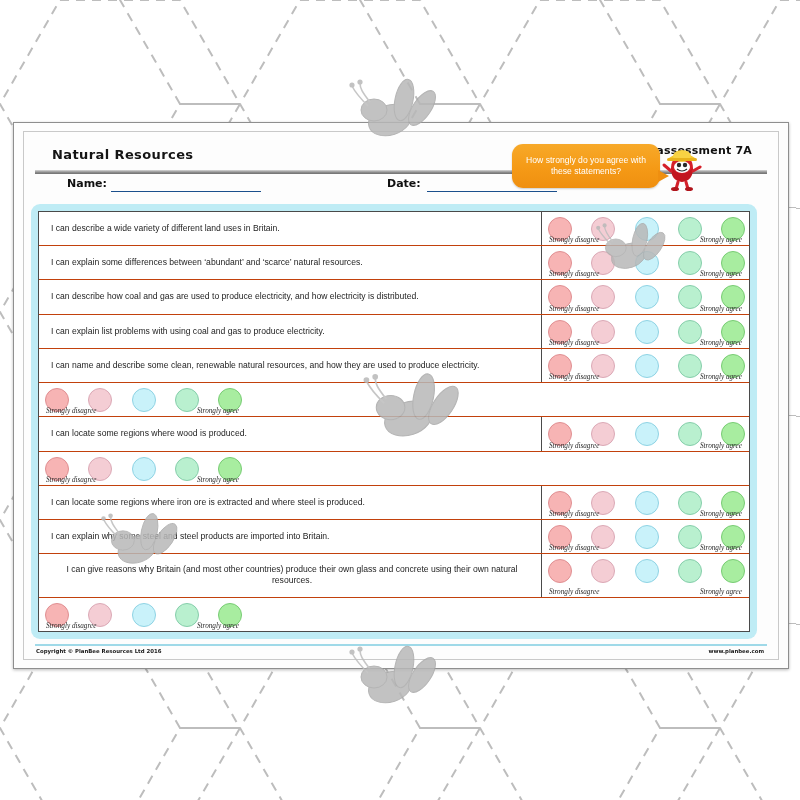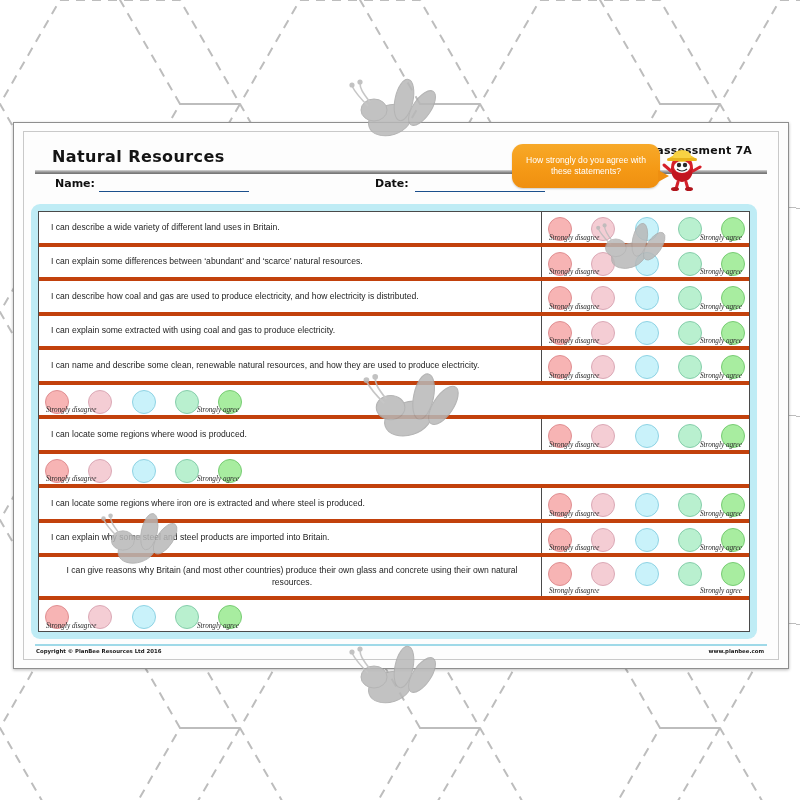--- a/index.html
+++ b/index.html
@@ -61,21 +61,21 @@
     box-sizing: border-box;
   }
 
   
   .sheet-title {
     position: absolute;
     left: 38px;
     top: 24px;
     font-family: "DejaVu Sans", sans-serif;
     font-weight: bold;
-    font-size: 16px;
+    font-size: 13px;
     letter-spacing: 0.4px;
     color: #141414;
     z-index: 6;
   }
 
   .header-rule {
     position: absolute;
     left: 21px;
     right: 21px;
     top: 47px;
@@ -132,21 +132,21 @@
     border-bottom: 6px solid transparent;
     border-left: 11px solid #ef8f10;
   }
 
   
   .mascot { position: absolute; left: 660px; top: 150px; z-index: 10; }
 
   
   .namedate {
     position: absolute;
-    left: 21px;
+    left: 33px;
     right: 21px;
     top: 52px;
     height: 22px;
     z-index: 6;
     text-decoration: underline;
   }
   .nd-label {
     position: absolute;
     font-family: "DejaVu Sans", sans-serif;
     font-weight: bold;
@@ -185,21 +185,21 @@
     background: #ffffff;
     border: 1px solid #4a4a4a;
     box-sizing: border-box;
     display: flex;
     flex-direction: column;
   }
 
   .row {
     display: flex;
     flex: 1 1 0;
-    border-bottom: 4px solid #c2410c;
+    border-bottom: 1px solid #c2410c;
     min-height: 0;
   }
   .row:last-child { border-bottom: none; }
   .row.tall { flex: 1.28 1 0; text-align: center; }
 
   .cell-statement {
     flex: 1 1 auto;
     display: flex;
     align-items: center;
     padding: 2px 8px 2px 12px;
@@ -465,21 +465,21 @@
                 <div class="circ" style="background: rgb(168, 237, 160); border-color: rgb(120, 204, 116);"></div>
               </div>
               <div class="scale-labels">
                 <span class="scale-lbl">Strongly disagree</span>
                 <span class="scale-lbl">Strongly agree</span>
               </div>
             </div>
           </div>
           <div class="row">
             <div class="cell-statement">
-              <div class="stmt-text">I can explain some extracted with using coal and gas to produce electricity.</div>
+              <div class="stmt-text">I can explain list problems with using coal and gas to produce electricity.</div>
             </div>
             <div class="cell-scale">
               <div class="circles">
                 <div class="circ" style="background: rgb(247, 180, 180); border-color: rgb(224, 143, 146);"></div>
                 <div class="circ" style="background: rgb(244, 205, 212); border-color: rgb(219, 169, 182);"></div>
                 <div class="circ" style="background: rgb(201, 242, 250); border-color: rgb(143, 211, 228);"></div>
                 <div class="circ" style="background: rgb(185, 240, 207); border-color: rgb(134, 206, 171);"></div>
                 <div class="circ" style="background: rgb(168, 237, 160); border-color: rgb(120, 204, 116);"></div>
               </div>
               <div class="scale-labels">

